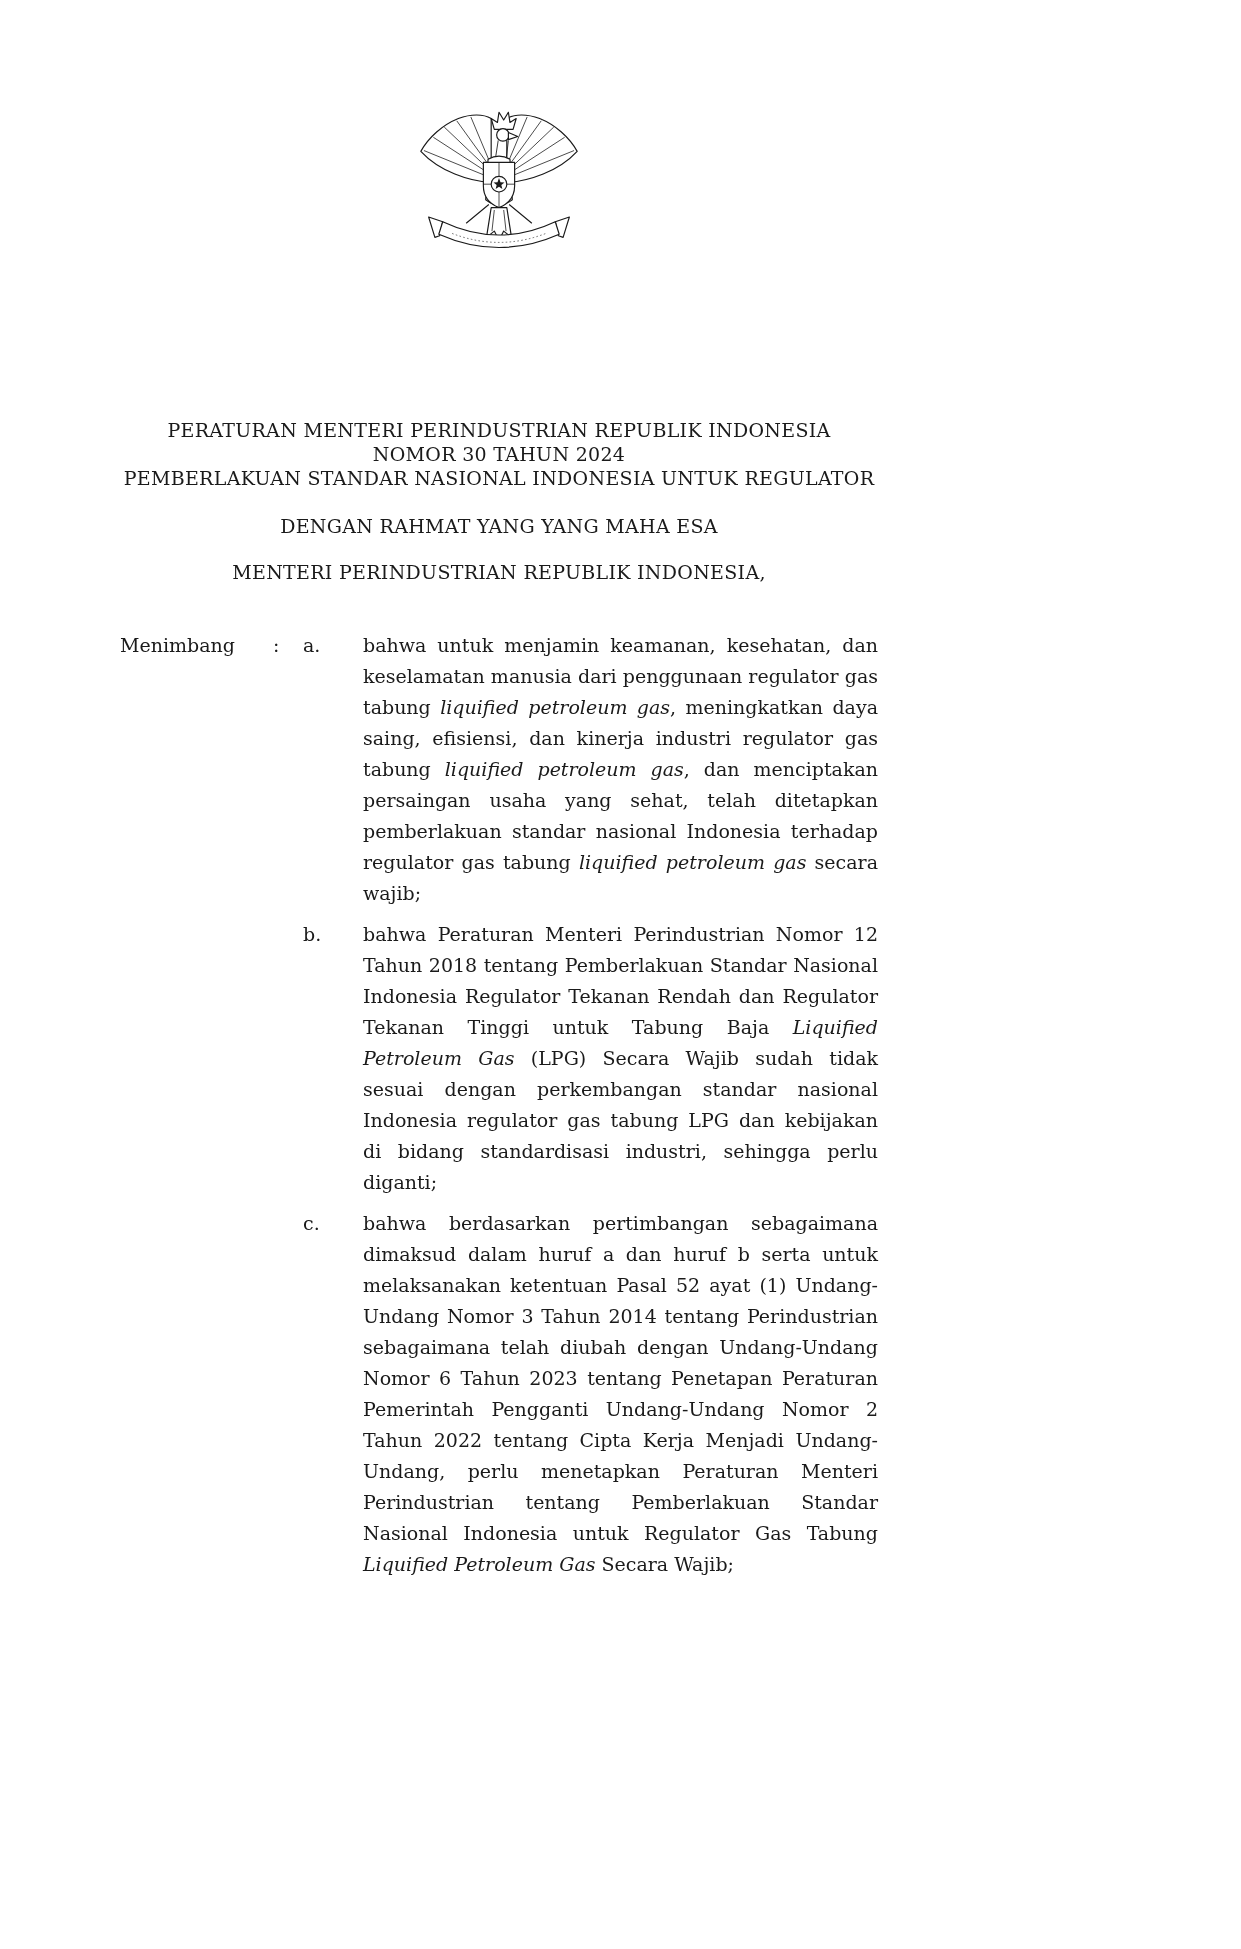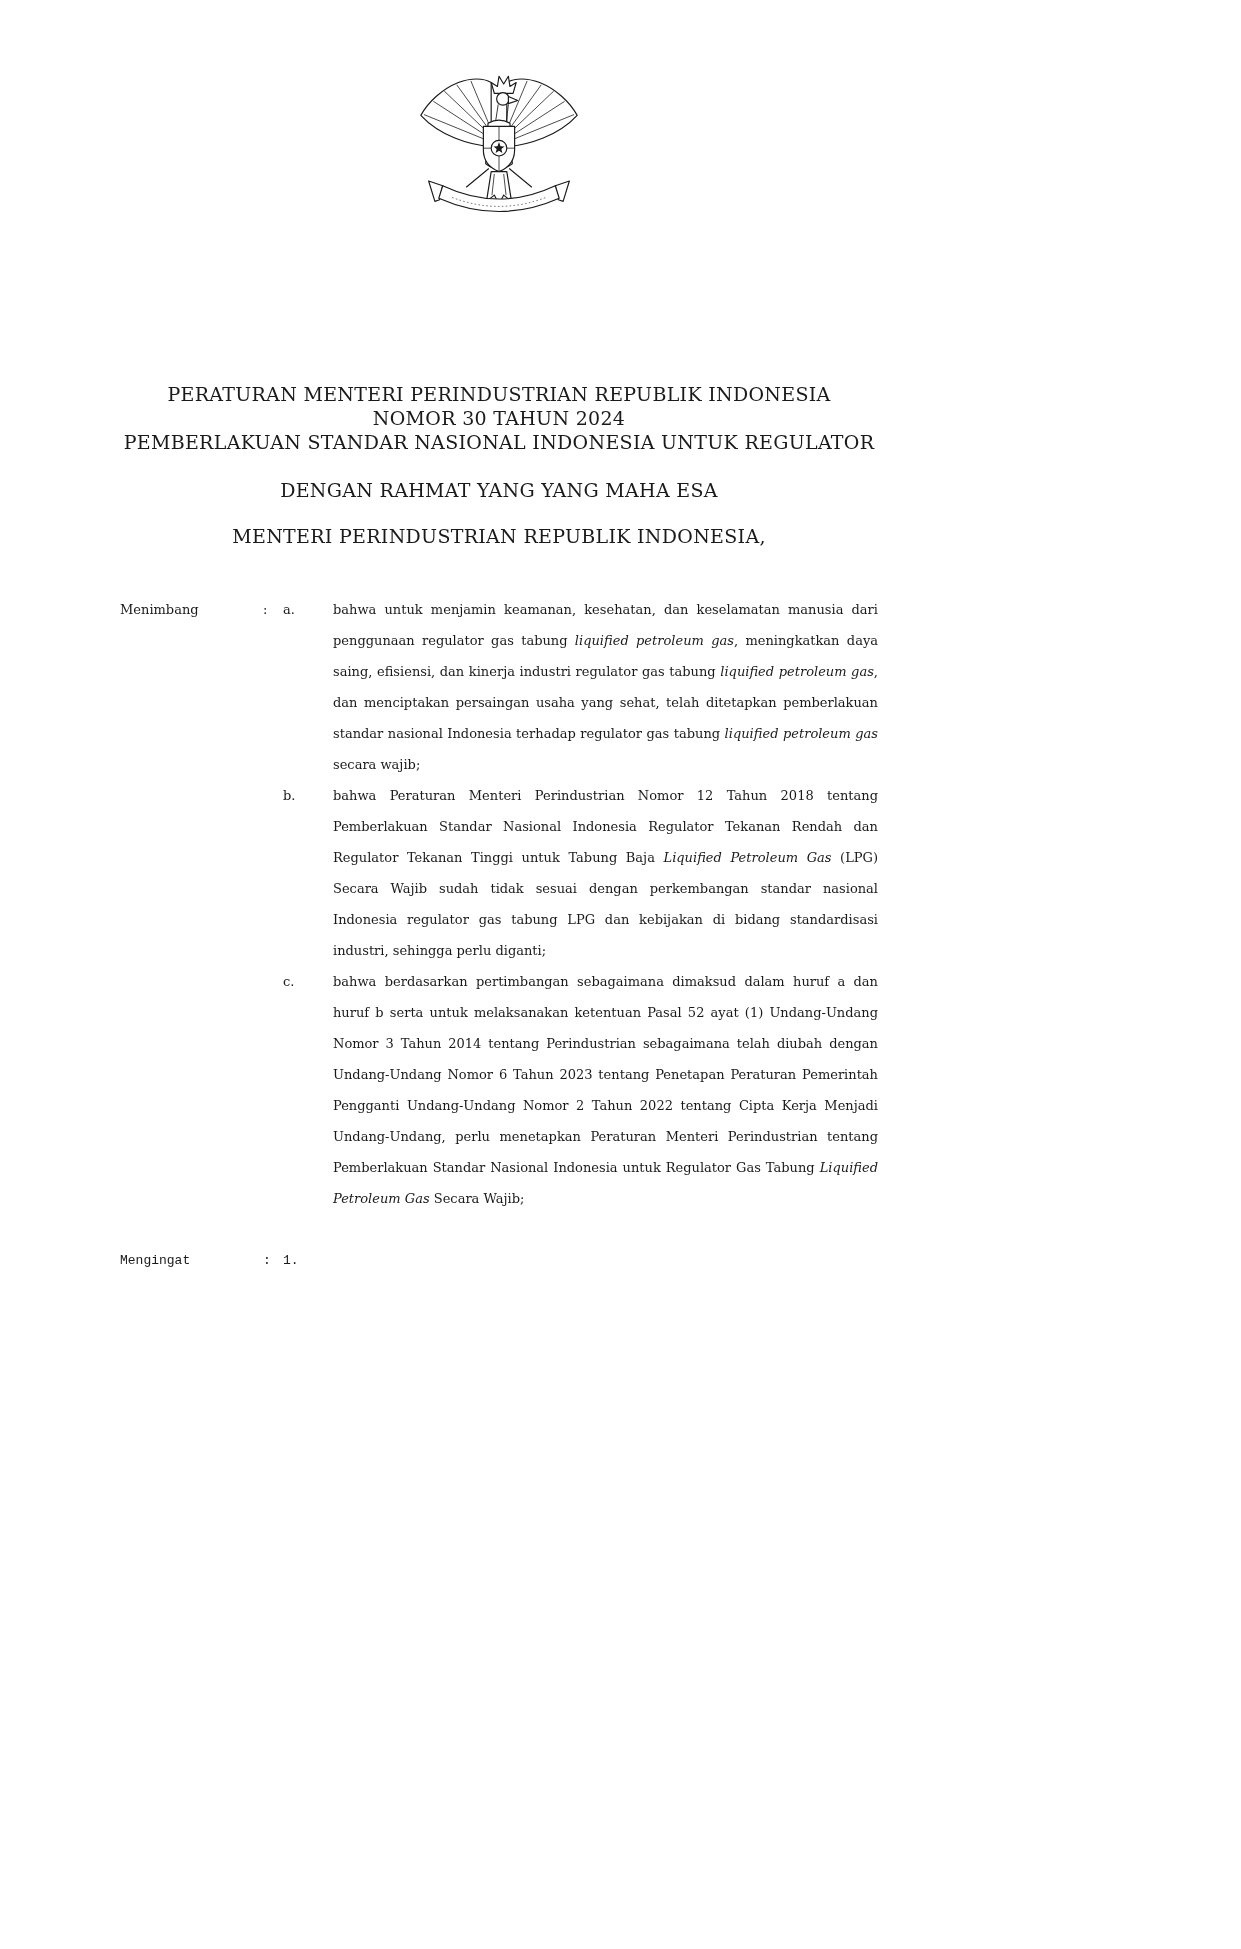--- a/index.html
+++ b/index.html
@@ -8,20 +8,21 @@
     background: #ffffff;
   }
   .page {
     width: 1241px;
     height: 1572px;
     background: var(--bg-color, #ffffff);
     color: var(--text-color, #1a1a1a);
     font-family: "DejaVu Serif", "Liberation Serif", serif;
     position: relative;
     overflow: hidden;
+    margin-top: 36px;
   }
   .content {
     width: 758px;
     margin-left: 120px;
   }
   .emblem {
     width: 172px;
     margin: 70px auto 0 auto;
   }
   .emblem svg {
@@ -36,22 +37,23 @@
     line-height: 24px;
     letter-spacing: 0.3px;
   }
   .title-block p { margin: 0; }
   p.invocation { margin-top: 24px; }
   p.official { margin-top: 22px; }
 
   .clause-grid {
     display: grid;
     grid-template-columns: 143px 20px 50px 1fr;
-    font-size: 13px;
+    font-size: 19px;
     line-height: 31px;
+    gap: 10px;
   }
   .menimbang { margin-top: 46px; }
   .mengingat { margin-top: 31px; font-family: Liberation Mono, monospace; }
   .c-label { grid-column: 1; }
   .c-colon { grid-column: 2; }
   .c-marker { grid-column: 3; }
   .c-text {
     grid-column: 4;
     text-align: justify;
   }

